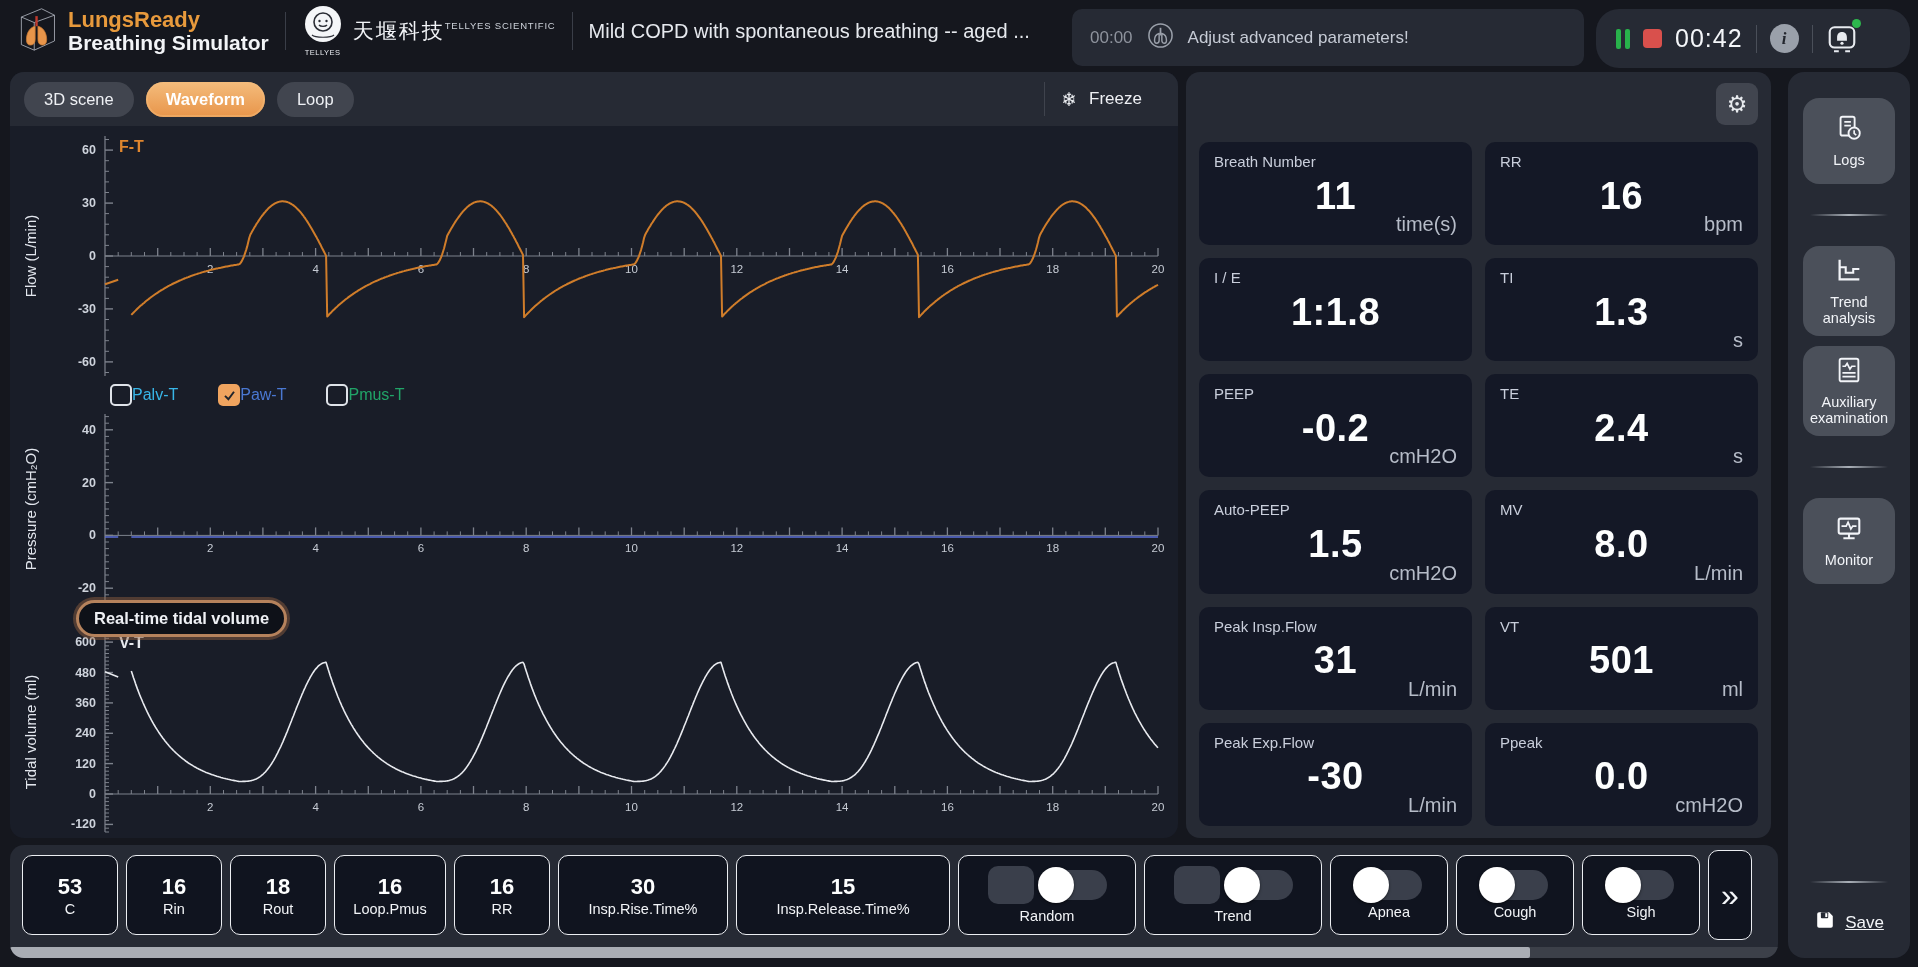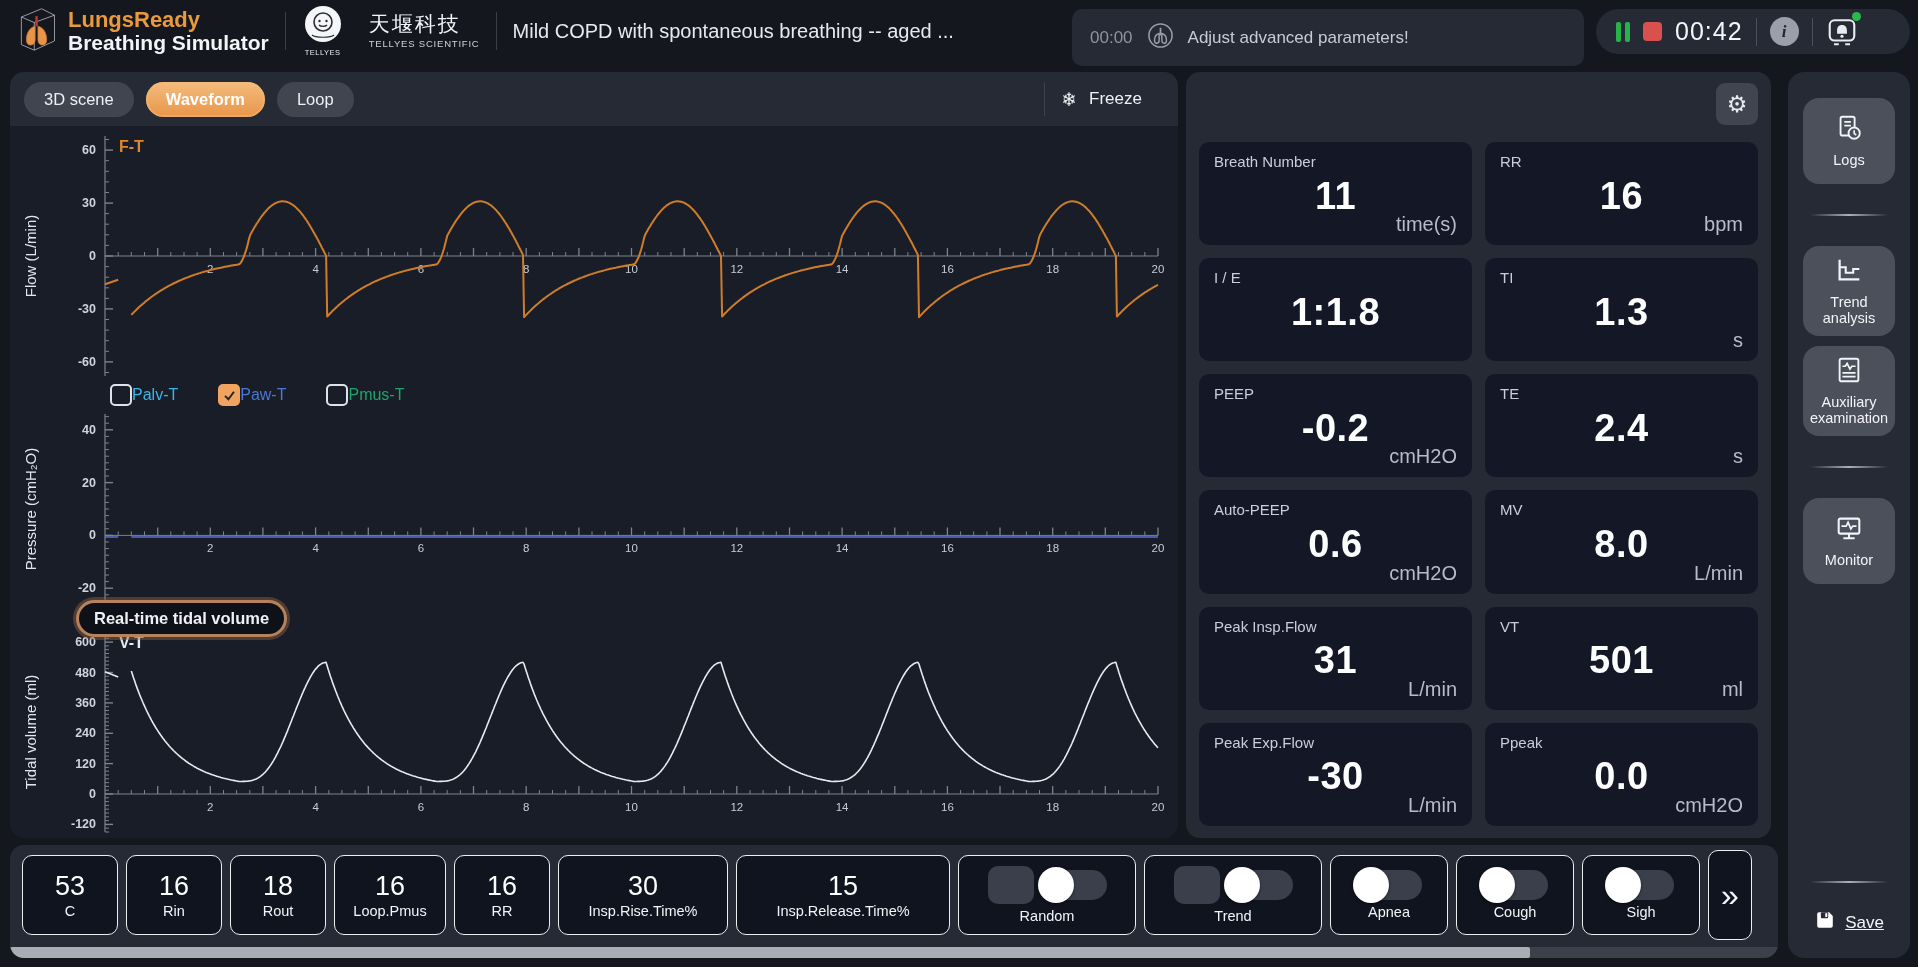--- a/index.html
+++ b/index.html
@@ -8,29 +8,29 @@
 
   
   .top-bar{position:absolute;left:0;top:0;width:1918px;height:62px;display:flex;align-items:center;}
   .brand{display:flex;align-items:center;gap:8px;margin-left:14px;}
   .brand-text{display:flex;flex-direction:column;line-height:1.08;}
   .brand-name{color:#e89a3c;font-size:22px;font-weight:bold;}
   .brand-sub{color:#f2f4f7;font-size:21px;font-weight:bold;}
   .vdiv{width:1px;height:38px;background:#3a3e48;margin:0 16px;}
   .vendor{display:flex;align-items:center;gap:9px;}
   .vendor-logo-wrap{position:relative;width:42px;height:52px;}
-  .vendor-col{display:flex;flex-direction:column;line-height:1.15;margin-left:16px;}
+  .vendor-col{display:flex;flex-direction:row;line-height:1.15;}
   .vendor-cn{font-size:21px;color:#f2f4f7;letter-spacing:2px;}
   .vendor-en{font-size:9.5px;color:#cdd2da;letter-spacing:.8px;margin-top:2px;}
   .vendor-badge{position:absolute;left:0;right:0;bottom:0;text-align:center;font-size:7.5px;color:#e8ebf0;letter-spacing:.5px;}
   .scenario-title{font-size:20px;font-weight:500;color:#e6e9ee;white-space:nowrap;}
   .notify-pill{position:absolute;left:1072px;top:9px;width:512px;height:57px;background:#262a34;border-radius:10px;display:flex;align-items:center;gap:14px;padding:0 18px;}
   .notify-time{color:#8e939d;font-size:17px;}
   .notify-msg{color:#c6cbd5;font-size:17px;}
-  .session-pill{position:absolute;left:1596px;top:9px;width:314px;height:45px;background:#262a34;border-radius:23px;display:flex;align-items:center;gap:13px;padding:0 20px;}
+  .session-pill{position:absolute;left:1596px;top:9px;width:314px;height:59px;background:#262a34;border-radius:23px;display:flex;align-items:center;gap:13px;padding:0 20px;}
   .pause-btn{display:flex;gap:4px;cursor:pointer;}
   .pause-btn i{display:block;width:5px;height:20px;border-radius:2px;background:#28b24b;}
   .stop-btn{width:19px;height:19px;border-radius:4px;background:#d9504c;cursor:pointer;}
   .session-timer{color:#f4f6f9;font-size:25px;font-weight:500;letter-spacing:1px;}
   .sdiv{width:1px;height:28px;background:#4a4f59;}
   .info-btn{width:29px;height:29px;border-radius:50%;background:#9aa0aa;color:#23262e;display:flex;align-items:center;justify-content:center;font-size:17px;font-weight:bold;font-family:"Liberation Serif",serif;font-style:italic;cursor:pointer;}
   .device-btn{position:relative;width:32px;height:32px;cursor:pointer;}
   .status-dot{position:absolute;right:-3px;top:-4px;width:9px;height:9px;border-radius:50%;background:#2db84d;}
 
   
@@ -67,21 +67,21 @@
   .side-btn{width:92px;min-height:86px;border-radius:16px;background:#4b505a;color:#f2f4f8;display:flex;flex-direction:column;align-items:center;justify-content:center;gap:5px;font-size:14.5px;text-align:center;line-height:1.15;padding:9px 4px;cursor:pointer;}
   .side-btn + .side-btn{margin-top:10px;}
   .side-div{width:78px;height:2px;margin:30px 0;background:linear-gradient(90deg,transparent,#aab0b8,transparent);}
   .side-spacer{flex:1;}
   .save-btn{display:flex;align-items:center;gap:9px;color:#f4f6f9;font-size:17px;cursor:pointer;margin-top:26px;text-decoration:underline;}
 
   
   .bottom-panel{position:absolute;left:10px;top:845px;width:1768px;height:113px;background:#262a34;border-radius:14px;overflow:hidden;}
   .controls-row{position:absolute;left:12px;top:0;height:100px;display:flex;gap:8px;align-items:center;}
   .ctl{border:1.5px solid #eceef2;border-radius:10px;background:#10141f;height:80px;display:flex;flex-direction:column;align-items:center;justify-content:center;gap:1px;cursor:pointer;flex:none;}
-  .ctl .v{font-size:27px;font-weight:normal;color:#fdfefe;}
+  .ctl .v{font-size:22px;font-weight:bold;color:#fdfefe;}
   .ctl .l{font-size:14.5px;color:#f2f4f7;}
   .w-sm{width:96px;}.w-md{width:112px;}.w-lg{width:170px;}.w-xl{width:214px;}
   .w-tgw{width:178px;}.w-tgc{width:118px;}
   .tgl-row{display:flex;align-items:center;gap:7px;margin-bottom:3px;}
   .tgl-sq{width:46px;height:38px;border-radius:10px;background:#3a3f4b;}
   .tgl-track{position:relative;width:66px;height:30px;border-radius:15px;background:#3a3f4b;}
   .tgl-knob{position:absolute;left:-3px;top:-3px;width:36px;height:36px;border-radius:50%;background:#fff;box-shadow:0 1px 3px rgba(0,0,0,.5);}
   .more-btn{border:1.5px solid #eceef2;border-radius:10px;background:#10141f;width:44px;height:90px;display:flex;align-items:center;justify-content:center;font-size:32px;color:#f4f6f9;cursor:pointer;flex:none;}
   .scrollbar{position:absolute;left:0;right:0;bottom:0;height:11px;background:#3c4049;}
   .scroll-thumb{height:100%;background:#a9adb4;border-radius:2px;cursor:pointer;}
@@ -642,21 +642,21 @@
           <div class="p-value">-0.2</div>
           <div class="p-unit">cmH2O</div>
         </div>
         <div class="p-card">
           <div class="p-label">TE</div>
           <div class="p-value">2.4</div>
           <div class="p-unit">s</div>
         </div>
         <div class="p-card">
           <div class="p-label">Auto-PEEP</div>
-          <div class="p-value">0.6</div>
+          <div class="p-value">1.5</div>
           <div class="p-unit">cmH2O</div>
         </div>
         <div class="p-card">
           <div class="p-label">MV</div>
           <div class="p-value">8.0</div>
           <div class="p-unit">L/min</div>
         </div>
         <div class="p-card">
           <div class="p-label">Peak Insp.Flow</div>
           <div class="p-value">31</div>

